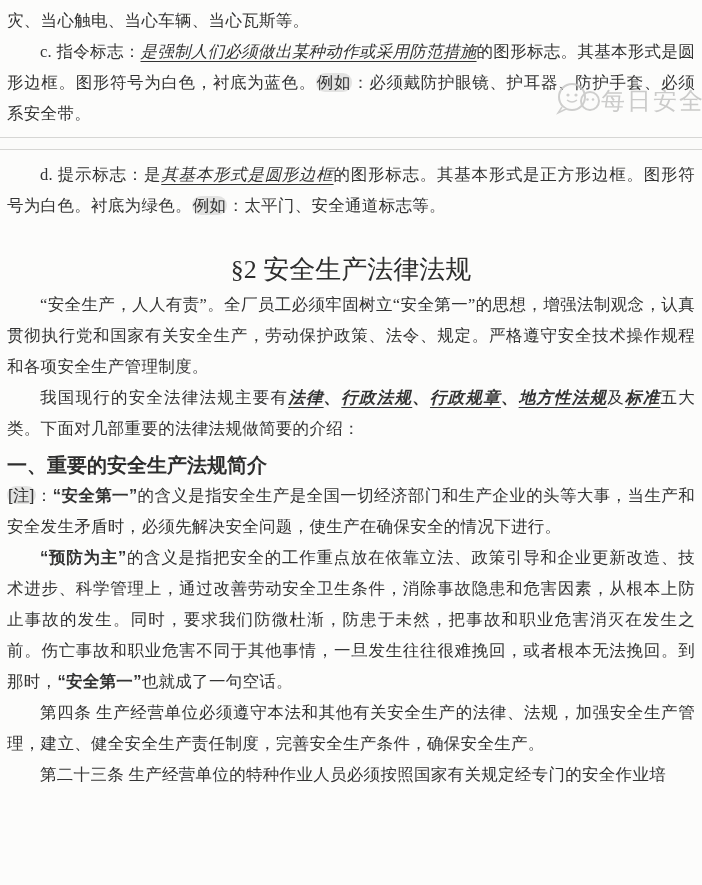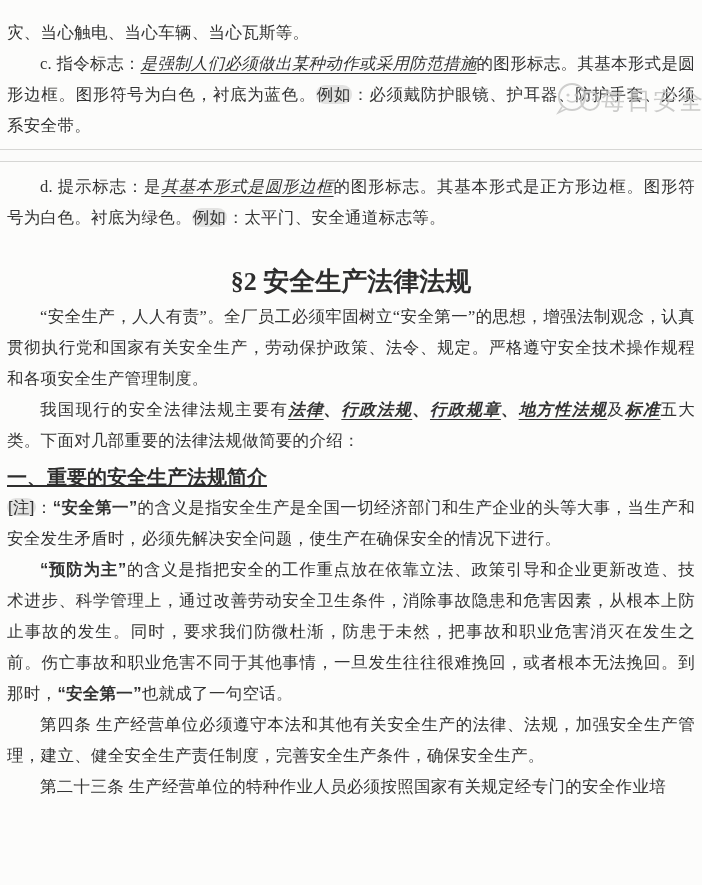--- a/index.html
+++ b/index.html
@@ -5,21 +5,21 @@
   html, body { margin: 0; padding: 0; }
   .page {
     position: relative;
     width: 702px;
     height: 885px;
     background: #fcfcfb;
     color: #333333;
     overflow: hidden;
     font-family: "Liberation Serif", serif;
   }
-  .inner { padding: 17px 7px 0 7px; }
+  .inner { padding: 5px 7px 0 7px; }
 
   p.para {
     margin: 0;
     font-size: 16.5px;
     line-height: 31px;
     text-align: justify;
     letter-spacing: 0.3px;
   }
   .indent { text-indent: 2em; }
   .sans { font-family: "Liberation Sans", sans-serif; }
@@ -27,33 +27,32 @@
   
   .b { font-weight: bold; font-family: "Liberation Sans", sans-serif; }
   .u { text-decoration: underline; text-underline-offset: 4px; text-decoration-thickness: 1px; font-style: italic; }
   .hl { background: #e3e3e2; padding: 0 1px; border-radius: 9px; }
   .kai { font-family: "Liberation Serif", serif; }
 
   .chapter-title {
     margin: 30px 0 0 0;
     font-size: 26px;
     line-height: 38px;
-    font-weight: bold;
+    font-weight: normal;
     text-align: center;
     font-family: "Liberation Serif", serif;
     color: #2e2e2e;
   }
   .heading {
     margin: 7px 0 0 0;
     font-size: 20px;
     line-height: 29px;
     font-weight: bold;
     font-family: "Liberation Sans", sans-serif;
     color: #2e2e2e;
-    text-decoration: underline;
   }
   .law-item {
     margin: 11px 0 0 0;
     font-size: 17px;
     line-height: 29px;
     font-weight: bold;
     font-family: "Liberation Sans", sans-serif;
     text-indent: 2em;
     color: #2e2e2e;
   }

